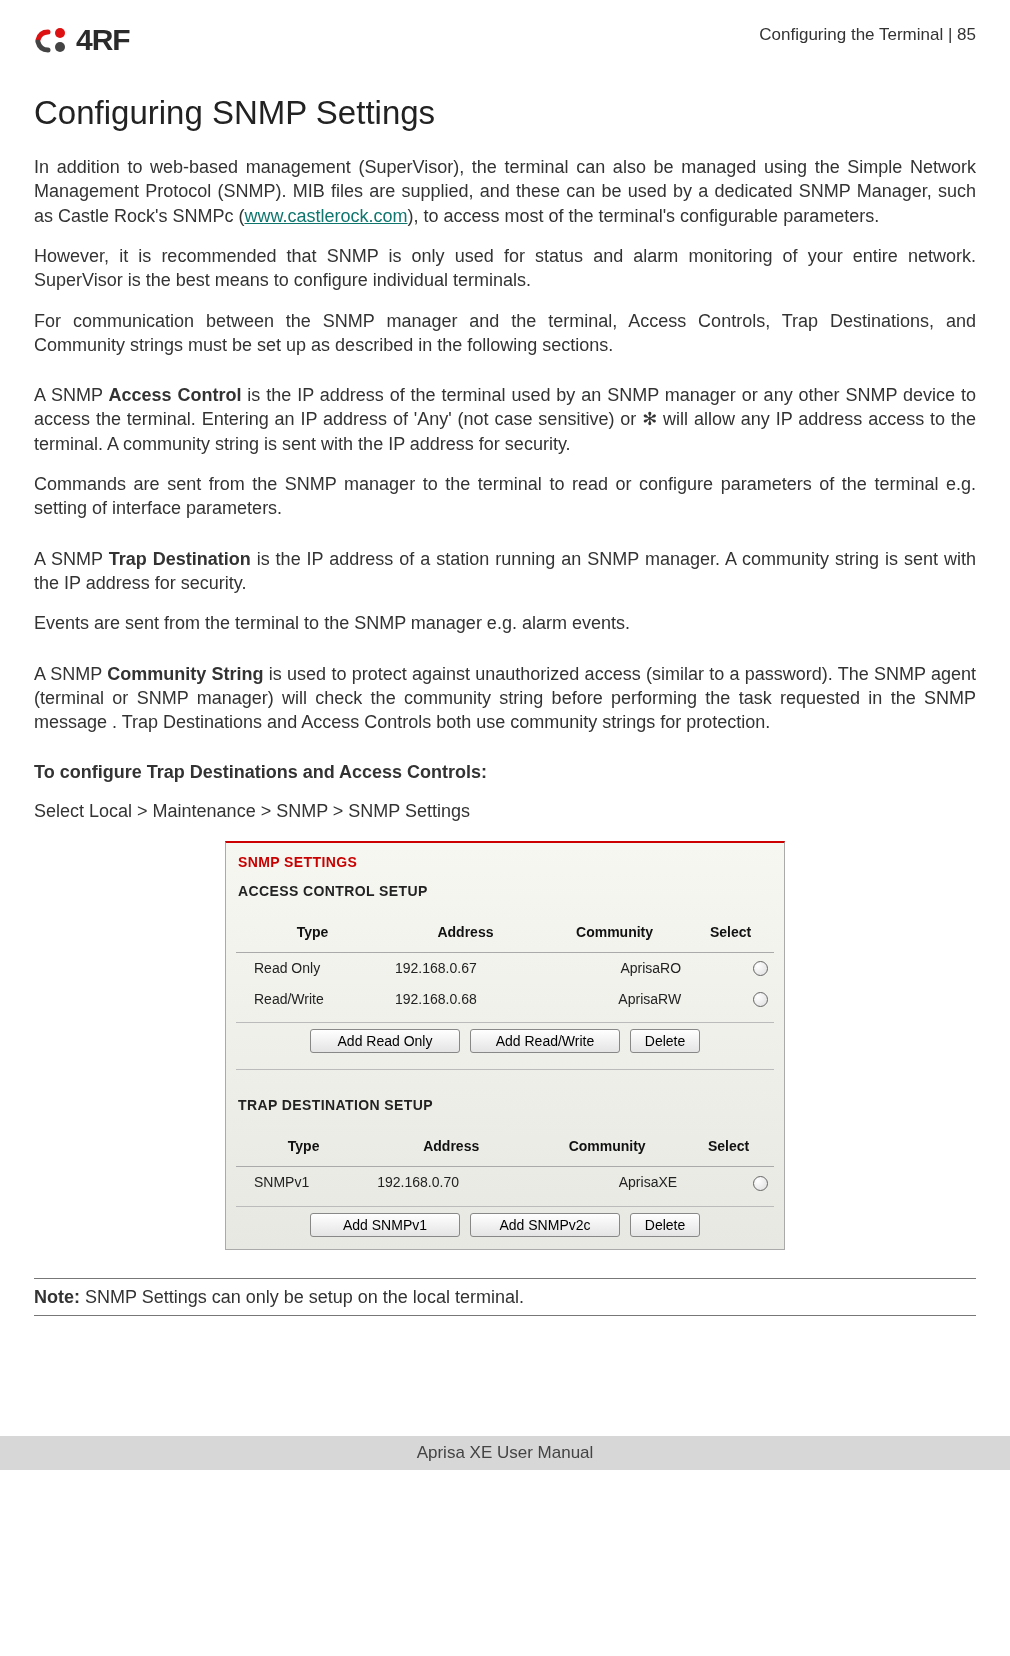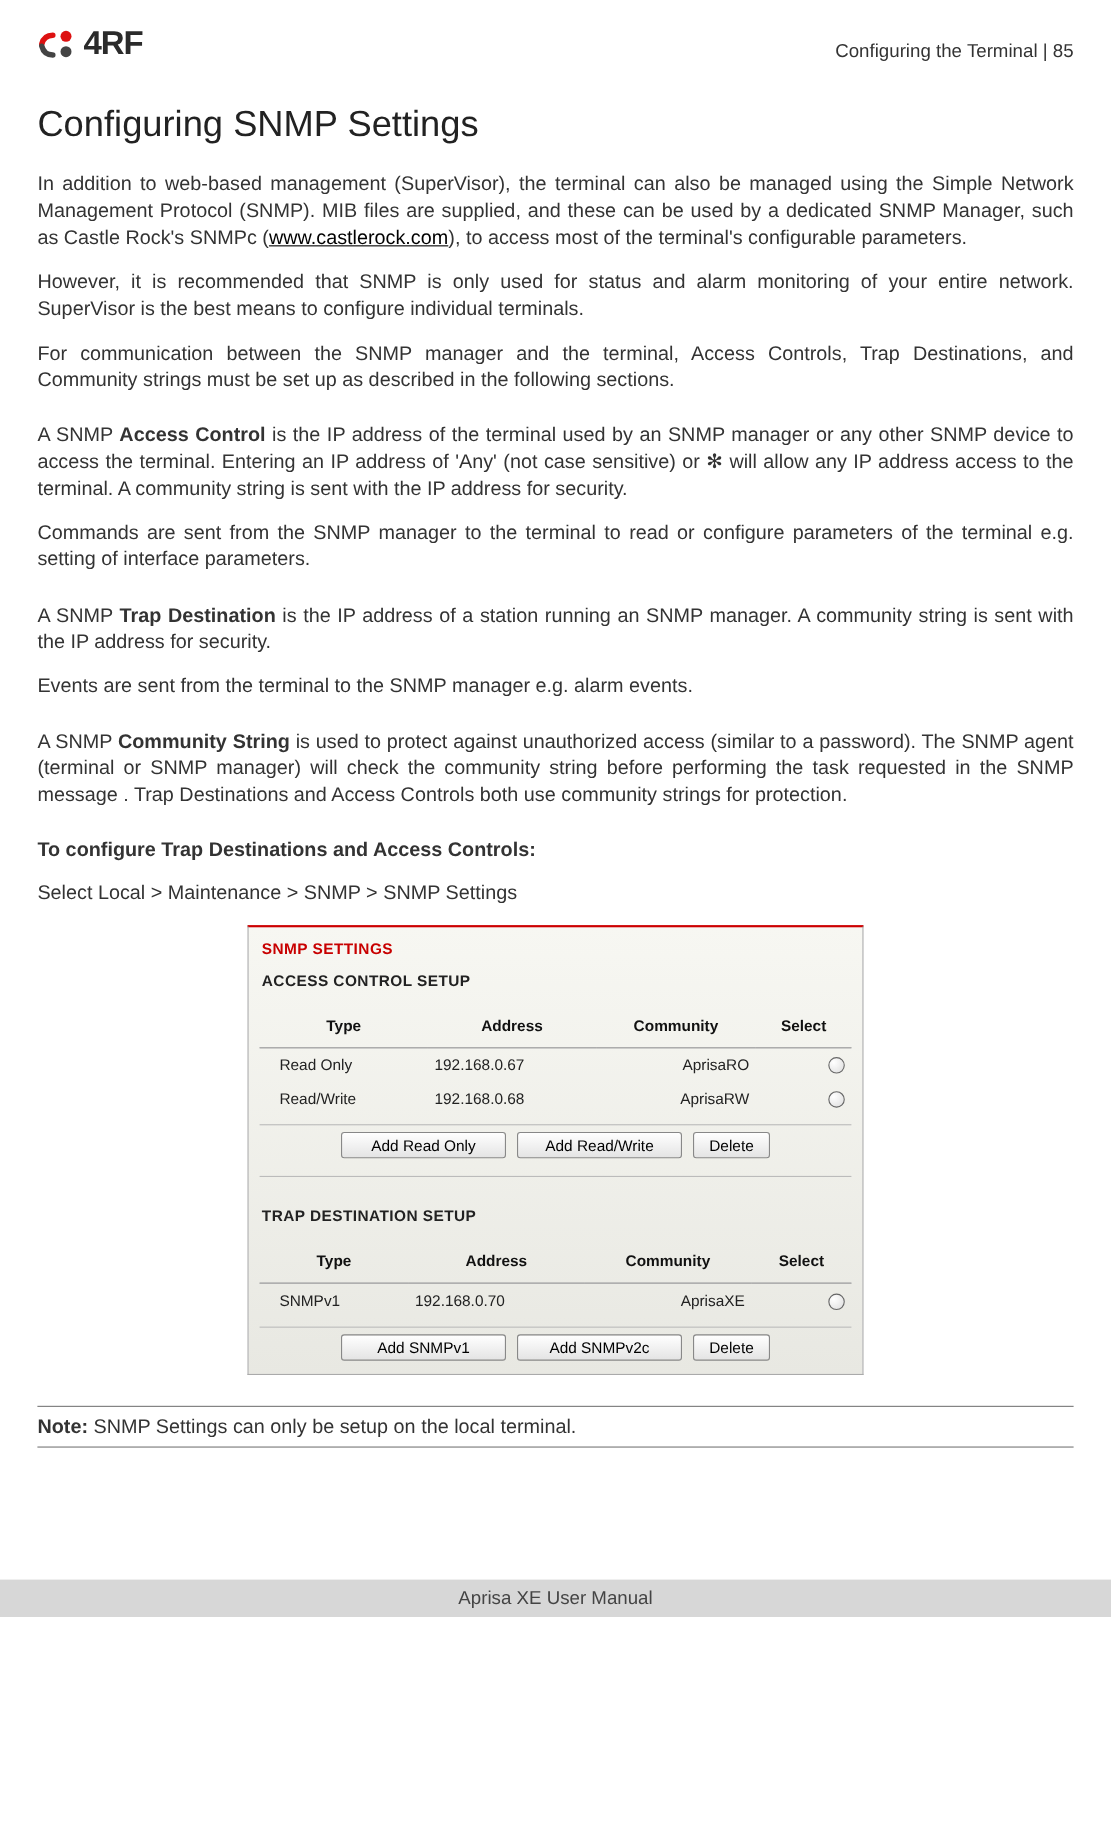--- a/index.html
+++ b/index.html
@@ -15,30 +15,30 @@
   .page { padding: 20px 34px 0 34px; }
   .header-row {
     display: flex;
     justify-content: space-between;
     align-items: flex-start;
     margin-bottom: 30px;
   }
   .logo { display: flex; align-items: center; gap: 6px; }
   .logo-icon { width: 36px; height: 28px; position: relative; }
   .logo-text { font-size: 30px; font-weight: 700; color: #2b2b2b; letter-spacing: -1px; }
-  .header-label { font-size: 17px; color: #333; margin-top: 16px; }
+  .header-label { font-size: 17px; color: #333; margin-top: 4px; }
   h1 {
     font-size: 33px;
     font-weight: 400;
     color: #222;
     margin: 18px 0 20px 0;
   }
   p { margin-bottom: 16px; text-align: justify; color: #333; }
   p.spacer-above { margin-top: 26px; }
-  a.link { color: #000000; }
+  a.link { color: #0f766e; }
   .bold { font-weight: 700; }
   .config-heading { font-weight: 700; margin-top: 26px; margin-bottom: 14px; }
 
   
   .panel-wrap { display: flex; justify-content: center; margin: 18px 0 28px 0; }
   .panel {
     width: 560px;
     border: 1px solid #aaa;
     border-top: 2px solid #c00;
     background: linear-gradient(#f7f7f2, #e8e8e2);

